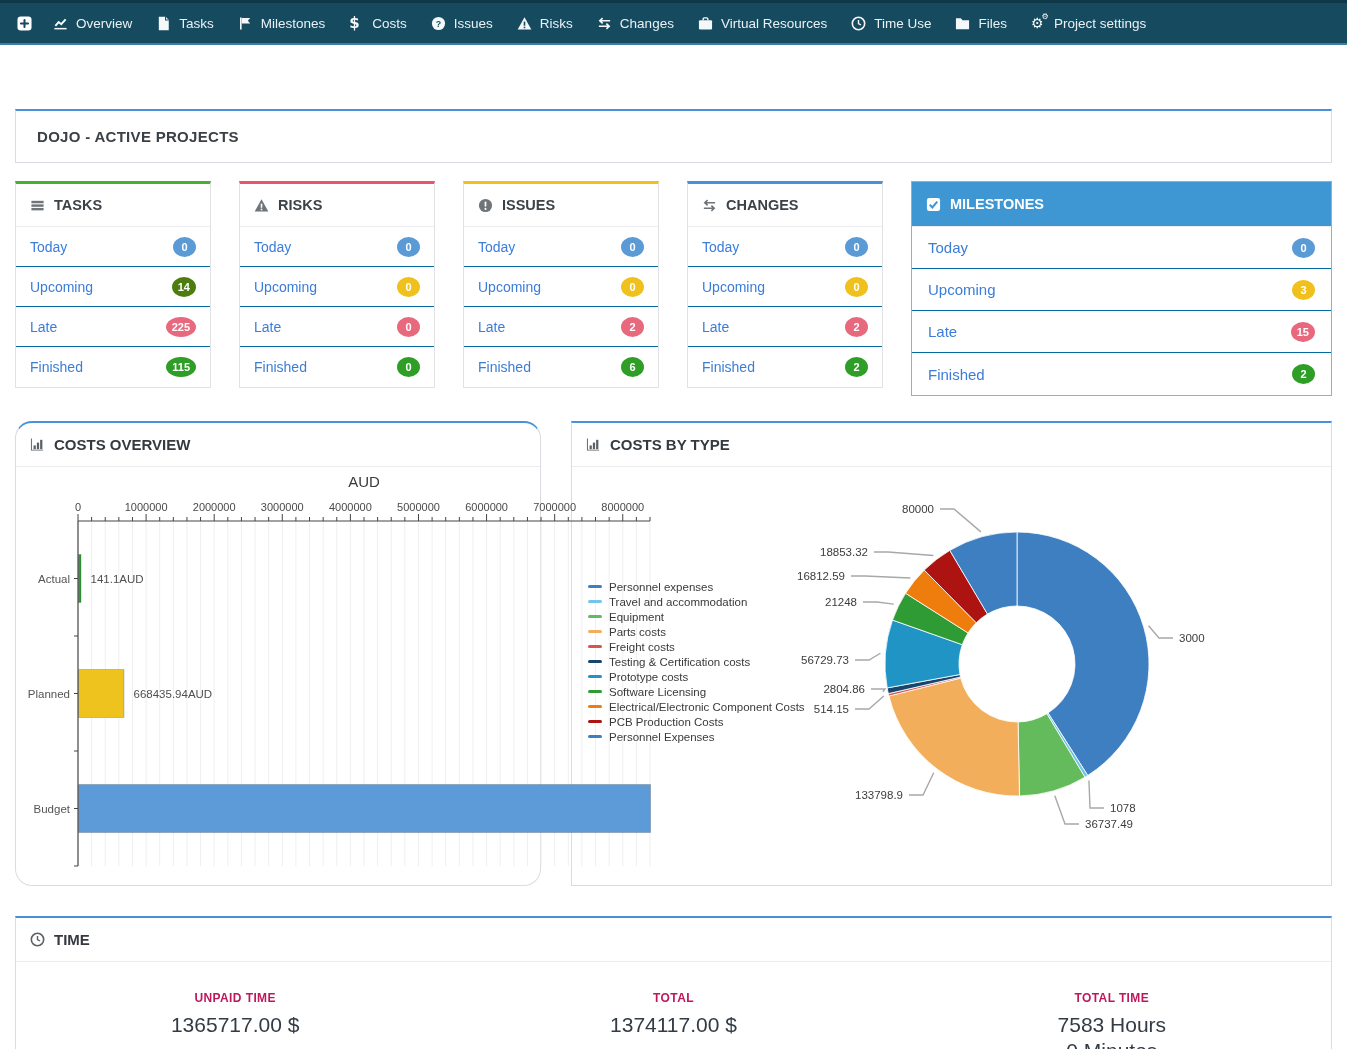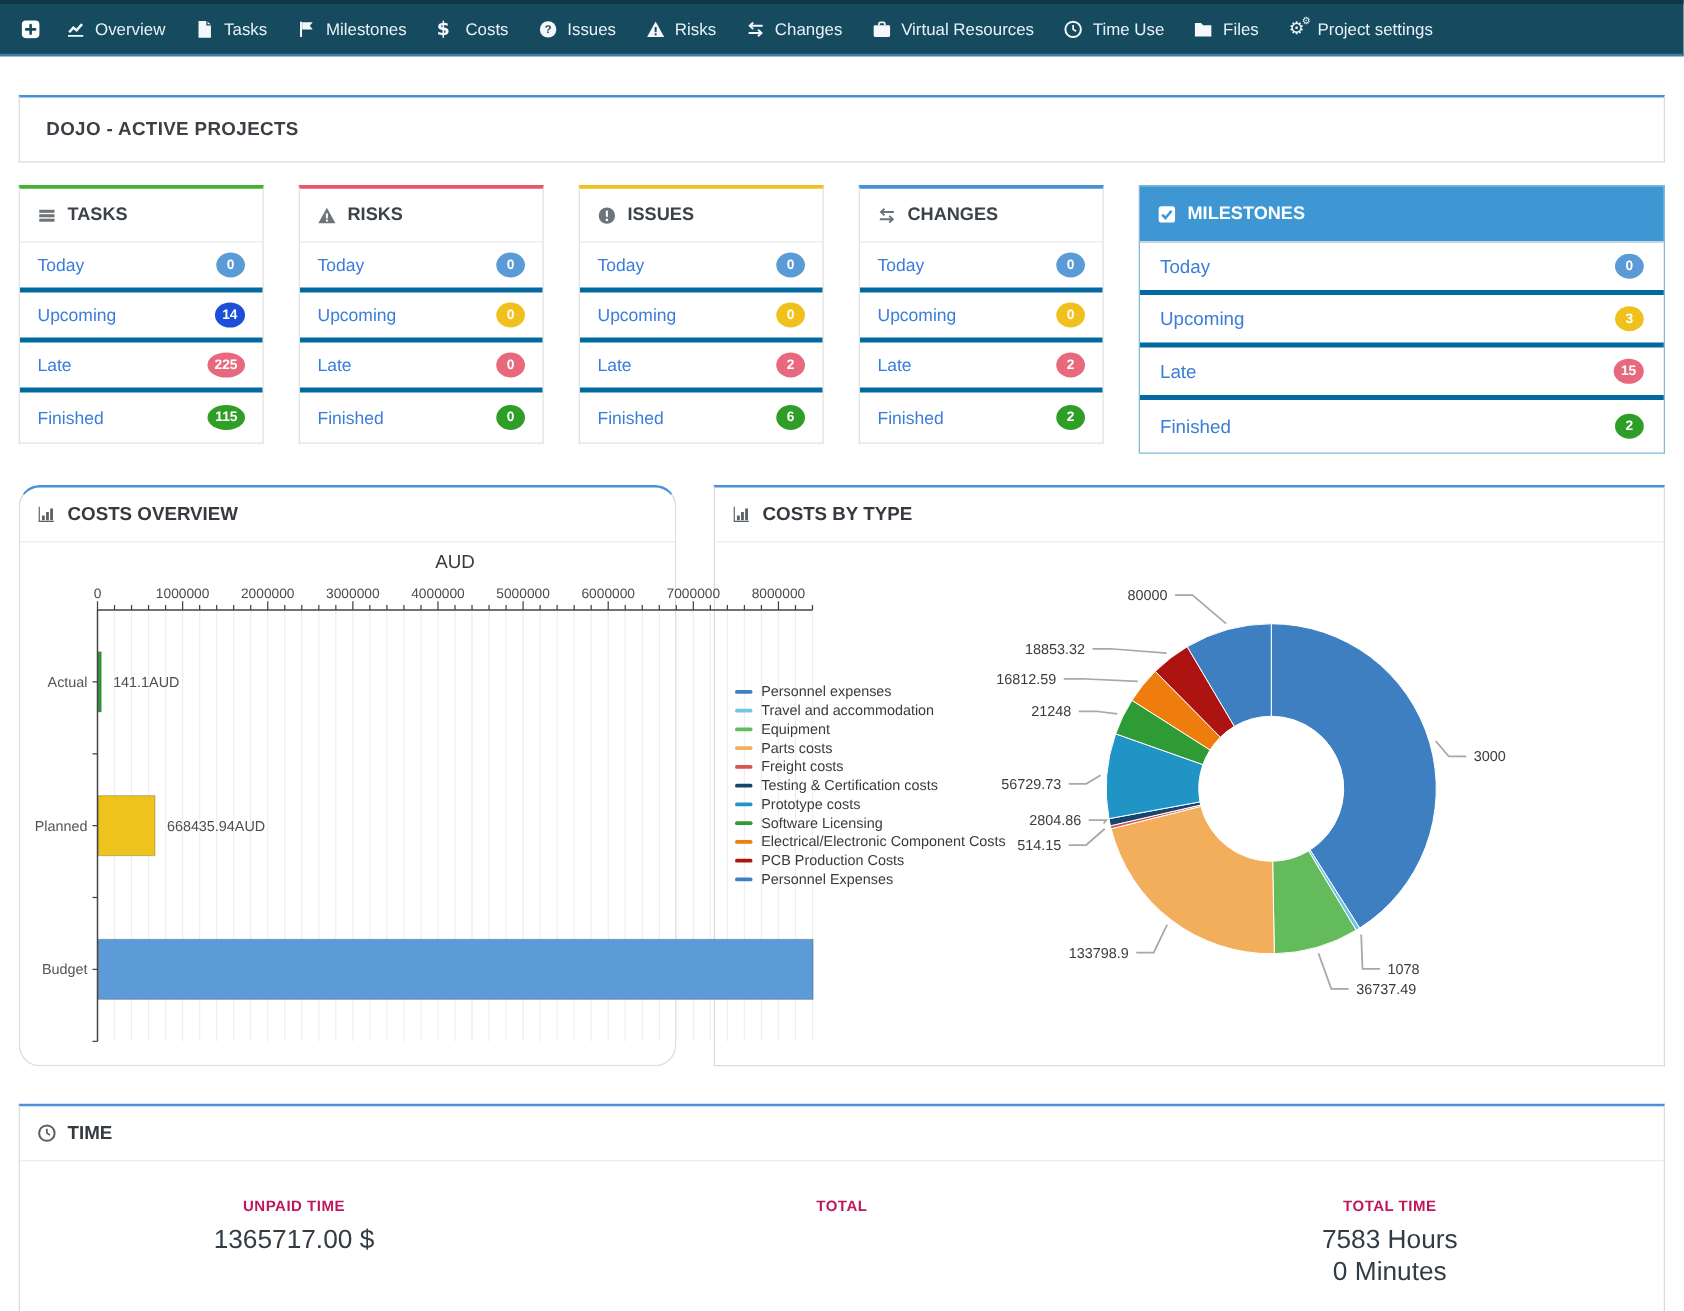--- a/index.html
+++ b/index.html
@@ -34,41 +34,41 @@
   
   main { padding:31px 15px 0; }
   .panel {
     background:#fff;
     border:1px solid #d9dce0;
     border-top:2px solid #4a90d9;
   }
   .title-panel {
     height:54px; display:flex; align-items:center;
     padding:0 21px;
-    font-weight:bold; font-size:15px; letter-spacing:.3px; color:#3a4045;
+    font-weight:bold; font-size:15px; letter-spacing:.3px; color:#3a4045;margin-top:33px;
   }
   
   .cards { display:flex; gap:28px; margin-top:18px; align-items:flex-start; }
   .card { background:#fff; border:1px solid #e2e2e2; width:196px; }
   .card.wide { flex:1; }
   .card.hl { border-color:#7db7dd; }
   .card-header {
     display:flex; align-items:center; gap:9px;
     padding:13px 14px;
     font-weight:bold; font-size:14.5px; color:#3b4248;
     border-bottom:1px solid #ececec;
     --icon-bg:#ffffff;
   }
   .card.hl .card-header { background:#3e97d3; color:#fff; padding:14px 14px; }
   .card-header .icn { width:15px; height:15px; color:#6f7479; }
   .card.hl .card-header .icn { color:#fff; }
   .card-row {
     display:flex; justify-content:space-between; align-items:center;
     padding:0 14px; height:40px;
-    border-bottom:4px solid #0369a1;
+    border-bottom:1px solid #0369a1;
   }
   .card.hl .card-row { height:42px; padding:0 16px; }
   .card-row:last-child { border-bottom:none; }
   .row-label { color:#3b7dd8; font-size:14px; cursor:pointer; text-decoration:none; }
   .card.hl .row-label { font-size:15px; }
   .badge {
     color:#fff; font-size:11px; font-weight:bold;
     min-width:23px; height:20px; padding:0 6px;
     border-radius:50%;
     display:inline-flex; align-items:center; justify-content:center;
@@ -220,21 +220,21 @@
             </svg>
           </span>
           <span>TASKS</span>
         </div>
         <div class="card-row">
           <a class="row-label">Today</a>
           <span class="badge" style="background: rgb(91, 155, 213);">0</span>
         </div>
         <div class="card-row">
           <a class="row-label">Upcoming</a>
-          <span class="badge" style="background: #1d4ed8;">14</span>
+          <span class="badge" style="background: #4d7c0f;">14</span>
         </div>
         <div class="card-row">
           <a class="row-label">Late</a>
           <span class="badge" style="background: rgb(232, 105, 125);">225</span>
         </div>
         <div class="card-row">
           <a class="row-label">Finished</a>
           <span class="badge" style="background: rgb(47, 158, 38);">115</span>
         </div>
       </section>
@@ -583,20 +583,21 @@
         </span>
       <span>TIME</span>
     </div>
     <div class="time-stats" id="time-stats">
         <div class="stat">
           <div class="stat-label">UNPAID TIME</div>
           <div class="stat-value">1365717.00 $</div>
         </div>
         <div class="stat">
           <div class="stat-label">TOTAL</div>
+          <div class="stat-value">1374117.00 $</div>
         </div>
         <div class="stat">
           <div class="stat-label">TOTAL TIME</div>
           <div class="stat-value">7583 Hours</div>
           <div class="stat-value">0 Minutes</div>
         </div>
       </div>
   </section>
 
 </main>

